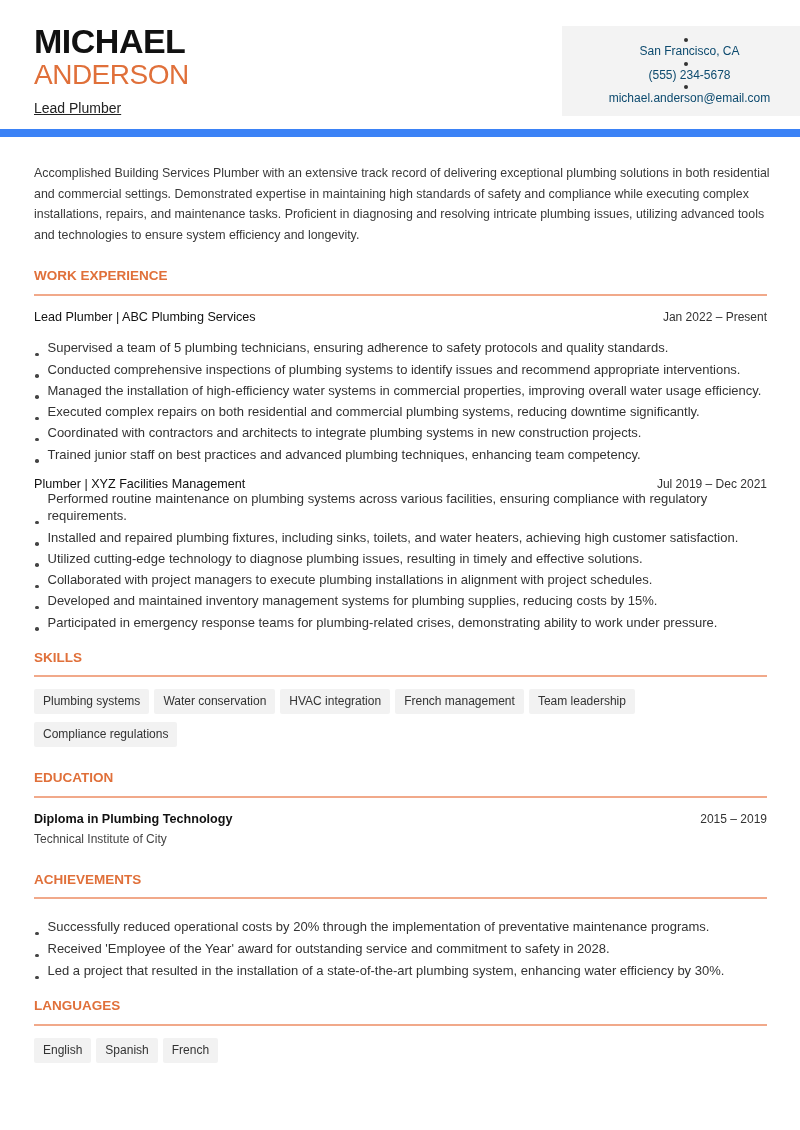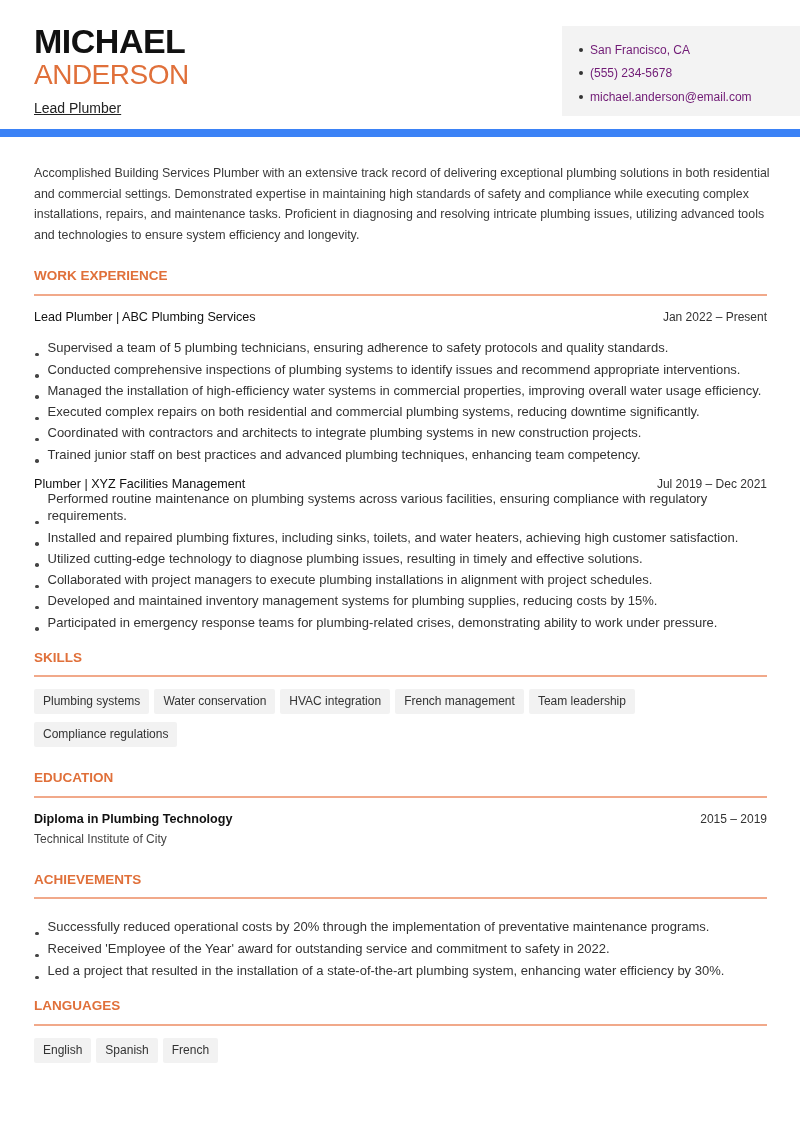--- a/index.html
+++ b/index.html
@@ -3,21 +3,21 @@
   <meta charset="utf-8">
   <style>
     * { box-sizing: border-box; margin: 0; padding: 0; }
     html, body { width: 800px; height: 1130px; background: #ffffff; }
     body { font-family: "Liberation Sans", sans-serif; color: #2b2b2b; position: relative; overflow: hidden; }
     .header { position: relative; height: 137px; border-bottom: 8px solid #3b82f6; }
     .name-first { position: absolute; left: 34px; top: 22px; font-size: 34px; font-weight: 700; color: #111111; letter-spacing: -0.5px; line-height: 38px; }
     .name-last { position: absolute; left: 34px; top: 56px; font-size: 28px; font-weight: 400; color: #e0703a; letter-spacing: -0.5px; line-height: 38px; }
     .role { position: absolute; left: 34px; top: 100px; font-size: 14px; color: #222; text-decoration: underline; }
     .contact { position: absolute; left: 562px; top: 26px; width: 238px; height: 90px; background: #f3f3f3; padding: 12px 0 0 17px; }
-    .contact li { list-style: none; font-size: 12px; color: #701a75; height: 23.5px; line-height: 18px; display: flex; align-items: center; }
+    .contact li { list-style: none; font-size: 12px; color: #0c4a6e; height: 23.5px; line-height: 18px; display: flex; align-items: center; flex-direction: column; }
     .contact li .dot { width: 4px; height: 4px; background: #333; border-radius: 50%; margin-right: 7px; display: inline-block; }
     .summary { position: absolute; left: 34px; top: 163px; width: 740px; font-size: 12.4px; line-height: 20.6px; color: #3a3a3a; }
     .section-title { position: absolute; left: 34px; font-size: 13.5px; font-weight: 700; color: #e0703a; }
     .rule { position: absolute; left: 34px; width: 733px; height: 2px; background: #f1a98a; }
     .job-title { position: absolute; left: 34px; font-size: 12.6px; font-weight: 400; color: #111; }
     .job-date { position: absolute; right: 33px; font-size: 12px; color: #333; }
     ul.bullets { position: absolute; left: 34px; width: 740px; list-style: none; }
     ul.bullets li { font-size: 13px; color: #333; height: 21.3px; line-height: 17px; display: flex; align-items: flex-end; }
     ul.bullets li .dot { width: 3.5px; height: 3.5px; background: #444; border-radius: 50%; margin: 7px 9px 0 1px; flex-shrink: 0; }
     .chips { position: absolute; left: 34px; width: 740px; display: flex; flex-wrap: wrap; gap: 8px 5px; }
@@ -130,21 +130,21 @@
 
 <div class="section-title" style="top:872px">ACHIEVEMENTS</div>
 <div class="rule" style="top:897px"></div>
 <ul class="bullets" style="top:913px">
   <li style="height:22px">
       <span class="dot"></span>
       <span>Successfully reduced operational costs by 20% through the implementation of preventative maintenance programs.</span>
     </li>
   <li style="height:22px">
       <span class="dot"></span>
-      <span>Received 'Employee of the Year' award for outstanding service and commitment to safety in 2022.</span>
+      <span>Received 'Employee of the Year' award for outstanding service and commitment to safety in 2028.</span>
     </li>
   <li style="height:22px">
       <span class="dot"></span>
       <span>Led a project that resulted in the installation of a state-of-the-art plumbing system, enhancing water efficiency by 30%.</span>
     </li>
 </ul>
 
 <div class="section-title" style="top:998px">LANGUAGES</div>
 <div class="rule" style="top:1024px"></div>
 <div class="chips" style="top:1038px">

